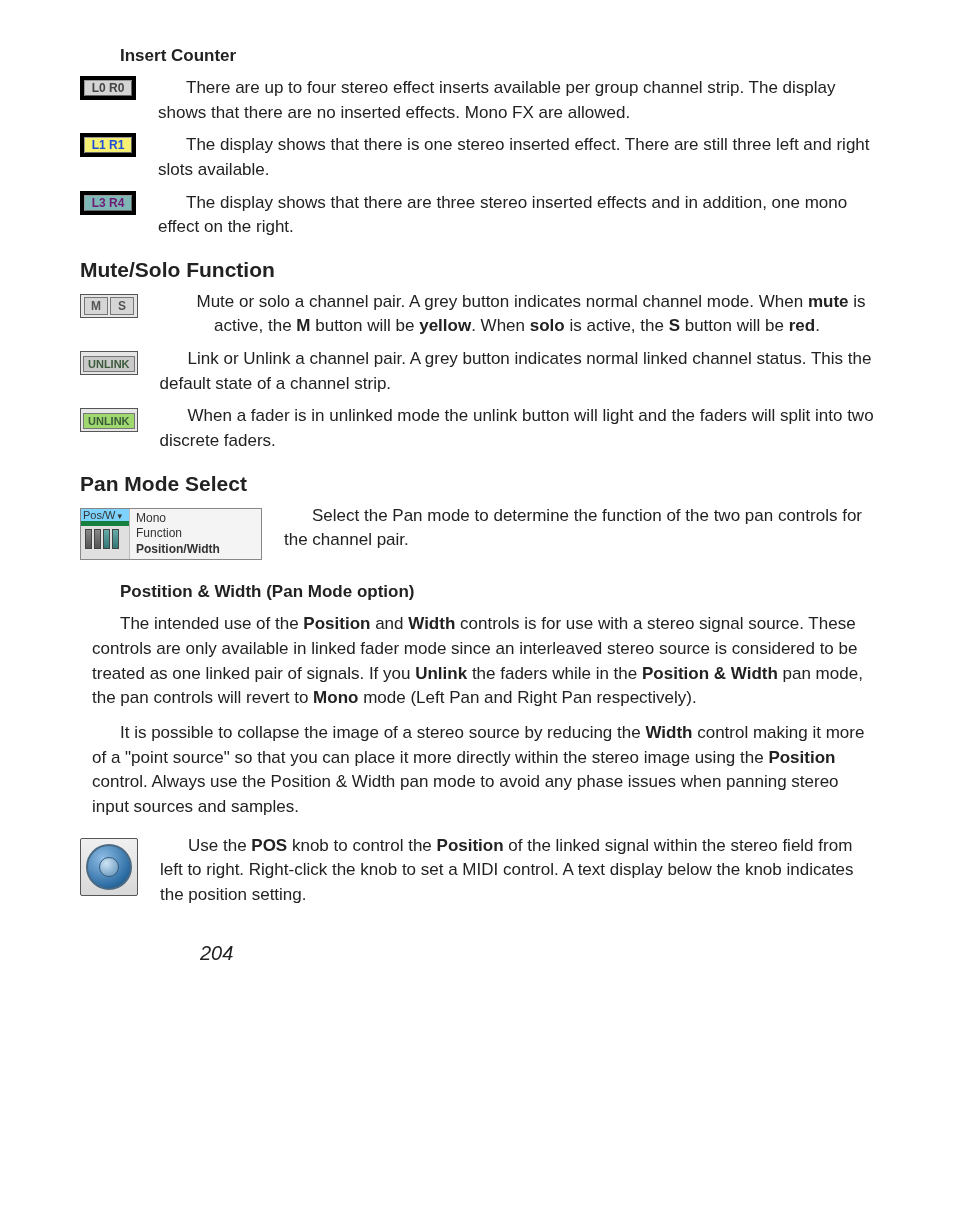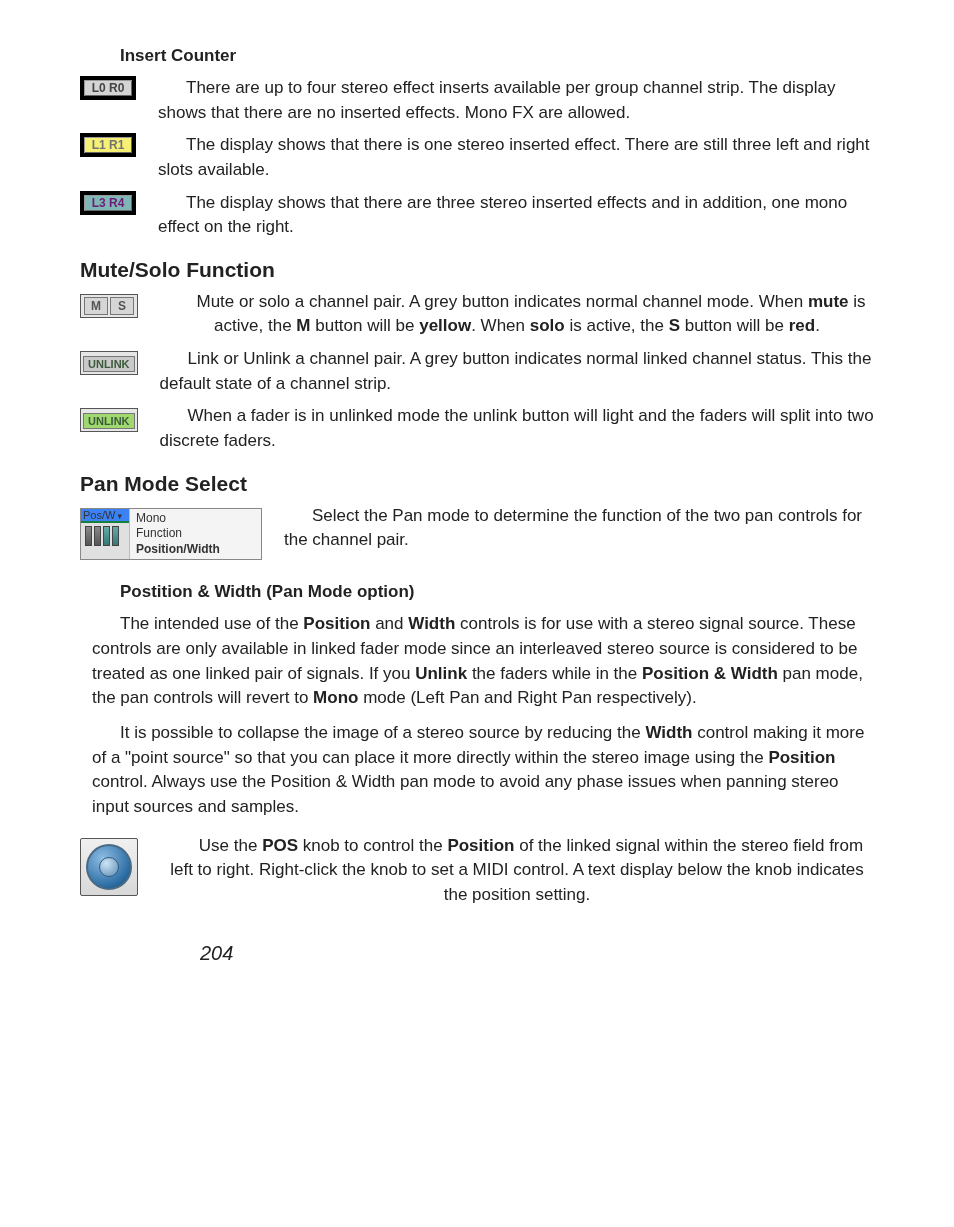--- a/index.html
+++ b/index.html
@@ -49,21 +49,21 @@
     padding:1px 4px;
     font-family: Arial, sans-serif;
     font-size:12px;
     font-weight:bold;
     border:4px solid #000000;
     box-shadow: 1px 1px 0 #999 inset, -1px -1px 0 #666 inset;
     min-width:40px;
     text-align:center;
   }
   .ind-grey   { background:#d4d4d4; color:#444; }
-  .ind-yellow { background:#f6f075; color:#737373; }
+  .ind-yellow { background:#f6f075; color:#1d4ed8; }
   .ind-teal   { background:#7fb7b7; color:#701a75; }
 
   .ms-wrap {
     display:inline-flex; gap:0; border:1px solid #555; background:#e6e6e6; padding:2px;
     margin-top:4px;
   }
   .ms-btn {
     background:#d6d6d6; border:1px solid #777; font-family:Arial,sans-serif; font-size:12px; font-weight:bold; color:#555;
     width:22px; height:16px; line-height:16px; text-align:center; margin:0 1px;
   }
@@ -79,21 +79,21 @@
   .unlink-on  { background:#9fd86f; }
 
   .panmenu {
     display:flex; width:180px; border:1px solid #888; background:#f4f4f4; margin-top:4px;
     font-family:Arial,sans-serif; font-size:12px;
   }
   .panmenu-left{
     width:48px; background:#e0e0e0; border-right:1px solid #bbb;
   }
   .pm-tag{
-    display:block; background:#3b82f6; color:#333; font-size:11px; padding:0 2px; border-bottom:2px solid #15803d;
+    display:block; background:#7dd3fc; color:#333; font-size:11px; padding:0 2px; border-bottom:5px solid #15803d;
   }
   .pm-tag::after{ content:"▾"; font-size:9px; margin-left:2px;}
   .pm-faders{ display:flex; gap:2px; padding:3px 4px;}
   .pm-f{ width:5px; height:18px; background:linear-gradient(#888,#555); border:1px solid #444;}
   .panmenu-right{ flex:1; padding:2px 6px;}
   .panmenu-right div{ line-height:1.3; color:#333;}
   .pm-bold{ font-weight:bold; }
 
   .knob-box{
     width:56px; height:56px; border:1px solid #555; background:linear-gradient(#f0f0f0,#d8d8d8);
@@ -173,21 +173,21 @@
 
   <div class="h3b">Postition &amp; Width (Pan Mode option)</div>
 
   <p class="para para-block">
     <span>The intended use of the </span><b>Position</b><span> and </span><b>Width</b><span> controls is for use with a stereo signal source.  These controls are only available in linked fader mode since an interleaved stereo source is considered to be treated as one linked pair of signals. If you </span><b>Unlink</b><span> the faders while in the </span><b>Position &amp; Width</b><span> pan mode, the pan controls will revert to </span><b>Mono</b><span> mode (Left Pan and Right Pan respectively).</span>
   </p>
   <p class="para para-block">
     <span>It is possible to collapse the image of a stereo source by reducing the </span><b>Width</b><span> control making it more of a "point source" so that you can place it more directly within the stereo image using the </span><b>Position</b><span> control. Always use the Position &amp; Width pan mode to avoid any phase issues when panning stereo input sources and samples.</span>
   </p>
 
-  <div class="row" style="margin-top:14px;text-align:center;">
+  <div class="row" style="margin-top:14px;">
     <div class="knob-box">
       <div class="knob-outer">
           <div class="knob-inner"></div>
         </div>
     </div>
     <div class="txt" style="text-indent:28px;">
       <span>Use the </span><b>POS</b><span> knob to control the </span><b>Position</b><span> of the linked signal within the stereo field from left to right. Right-click the knob to set a MIDI control. A text display below the knob indicates the position setting.</span>
     </div>
   </div>
 

